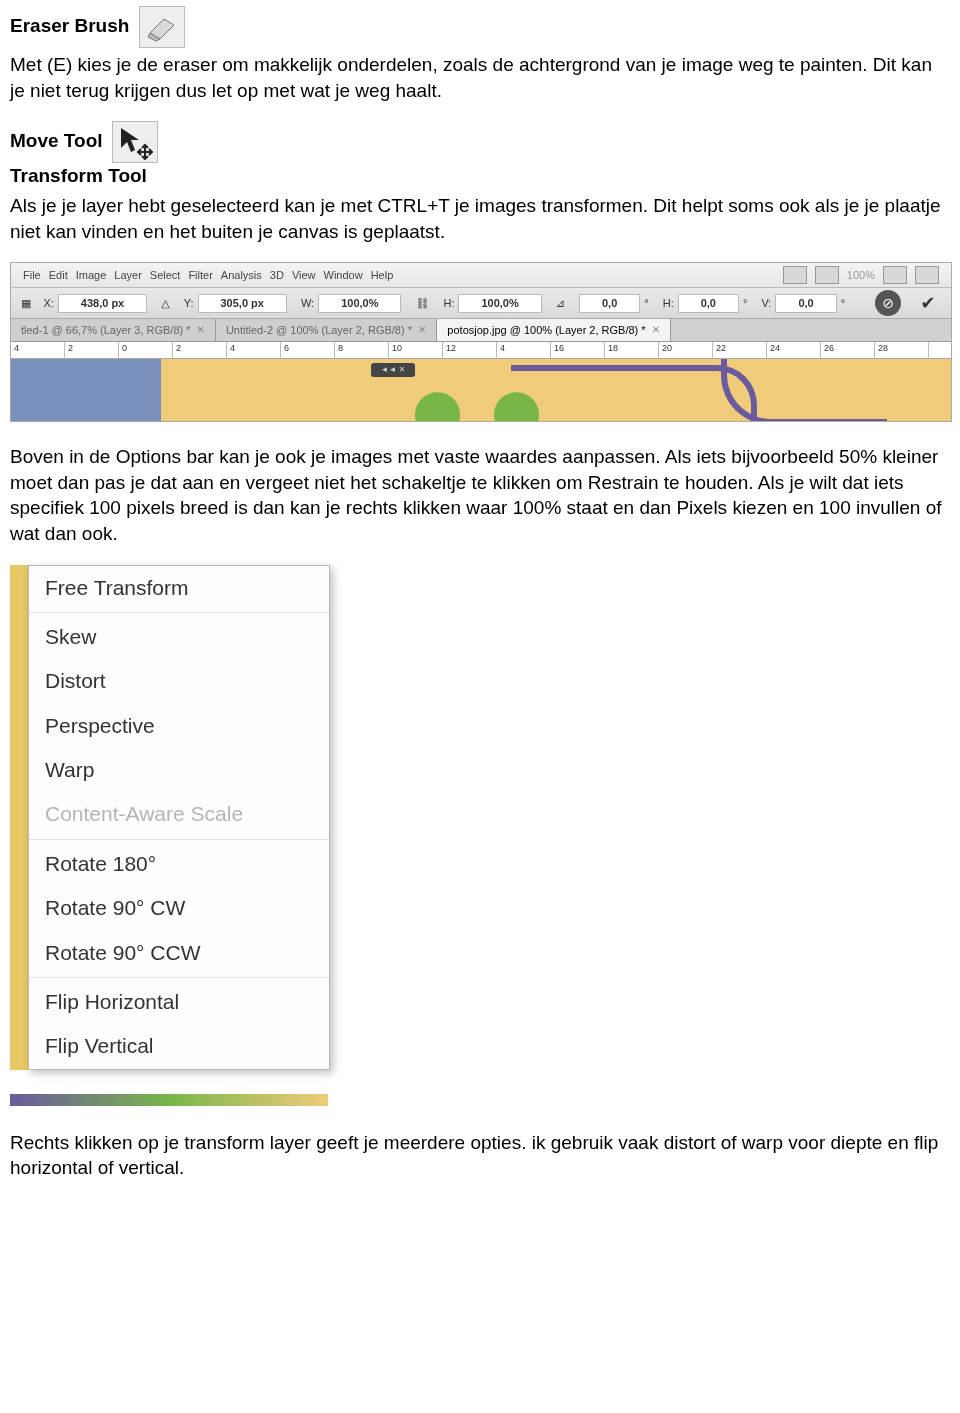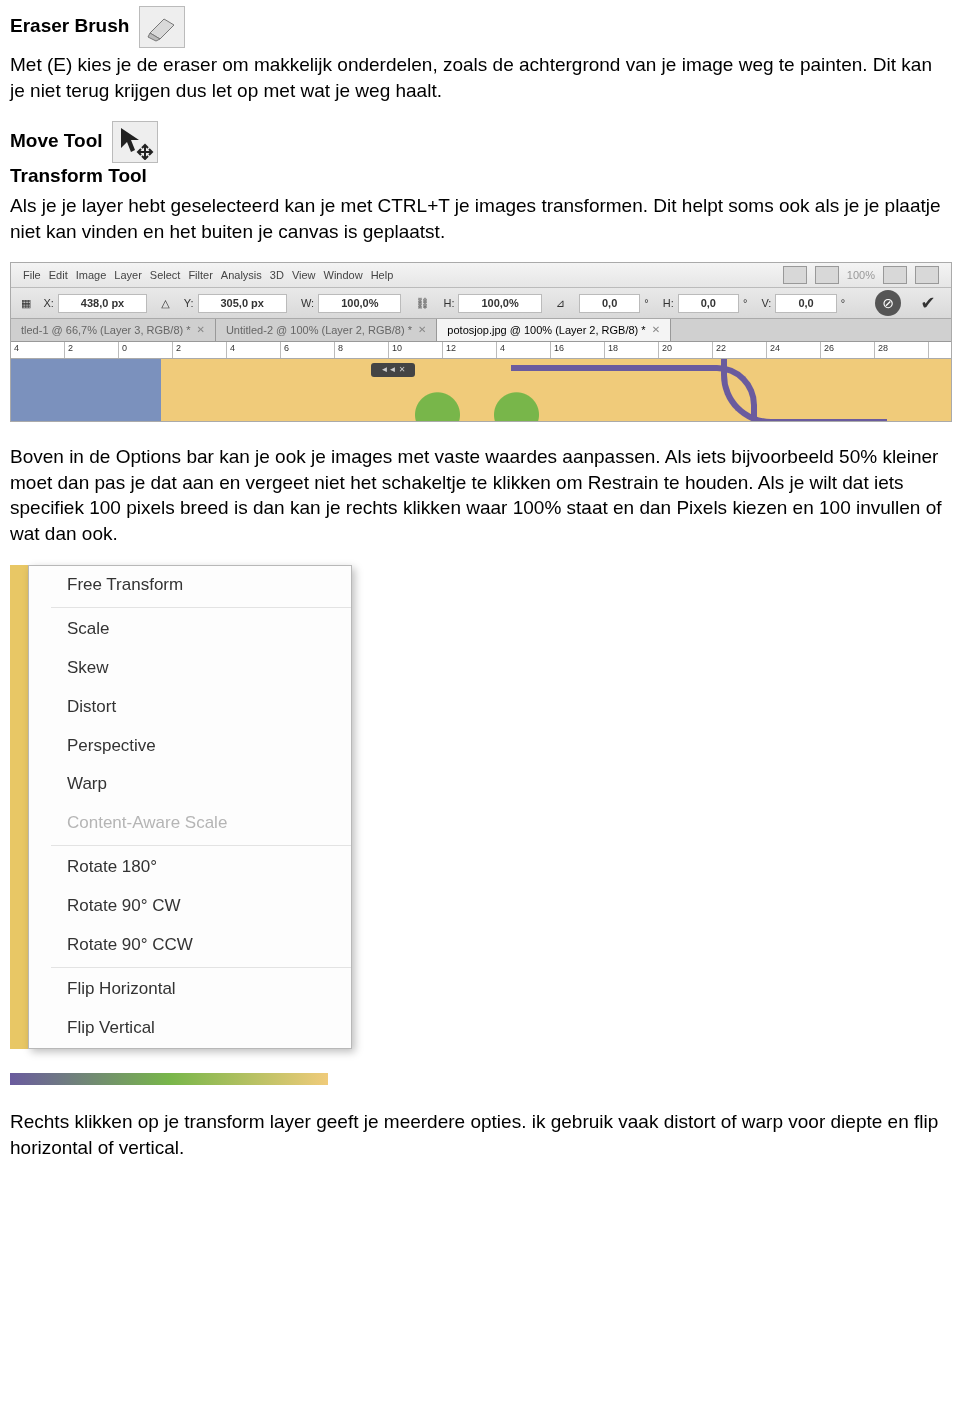--- a/index.html
+++ b/index.html
@@ -79,21 +79,21 @@
   .ps-canvas .art .line1{position:absolute;top:6px;left:350px;width:240px;height:48px;border:6px solid #6a5b9e;border-bottom:none;border-left:none;border-radius:0 40px 0 0;}
   .ps-canvas .art .line2{position:absolute;top:-10px;left:560px;width:160px;height:70px;border:6px solid #6a5b9e;border-top:none;border-right:none;border-radius:0 0 0 50px;}
   .ps-canvas .art .mini{position:absolute;top:4px;left:210px;width:44px;height:14px;background:#444;border-radius:3px;color:#ccc;font-size:8px;text-align:center;line-height:14px;}
 
   
   .ctx-wrap{display:flex;margin:14px 0 24px 0;}
   .ctx-edge{width:18px;background:#e8c765;}
   .ctx-menu{
     width:300px;background:#fdfdfd;border:1px solid #b8b8b8;
     box-shadow:3px 3px 8px rgba(0,0,0,.25);
-    font-size:17px;color:#333;padding-left:22px;
+    font-size:21px;color:#333;
   }
   .ctx-item{padding:8px 16px;}
   .ctx-item.disabled{color:#b5b5b5;}
   .ctx-sep{height:1px;background:#e3e3e3;margin:2px 0;}
   .ctx-bottom{height:12px;background:linear-gradient(90deg,#6a5b9e,#78b64a,#f0cb7a);}
 </style>
 </head>
 <body>
 
 <div class="page">
@@ -233,21 +233,20 @@
     </div>
   </div>
 
   <p>Boven in de Options bar kan je ook je images met vaste waardes aanpassen. Als iets bijvoorbeeld 50% kleiner moet dan pas je dat aan en vergeet niet het schakeltje te klikken om Restrain te houden. Als je wilt dat iets specifiek 100 pixels breed is dan kan je rechts klikken waar 100% staat en dan Pixels kiezen en 100 invullen of wat dan ook.</p>
 
   <div class="ctx-wrap">
     <div class="ctx-edge"></div>
     <div class="ctx-menu" id="ctx-menu">
         <div class="ctx-item">Free Transform</div>
         <div class="ctx-sep"></div>
-        <div class="ctx-item">Scale</div>
         <div class="ctx-item">Skew</div>
         <div class="ctx-item">Distort</div>
         <div class="ctx-item">Perspective</div>
         <div class="ctx-item">Warp</div>
         <div class="ctx-item disabled">Content-Aware Scale</div>
         <div class="ctx-sep"></div>
         <div class="ctx-item">Rotate 180°</div>
         <div class="ctx-item">Rotate 90° CW</div>
         <div class="ctx-item">Rotate 90° CCW</div>
         <div class="ctx-sep"></div>

